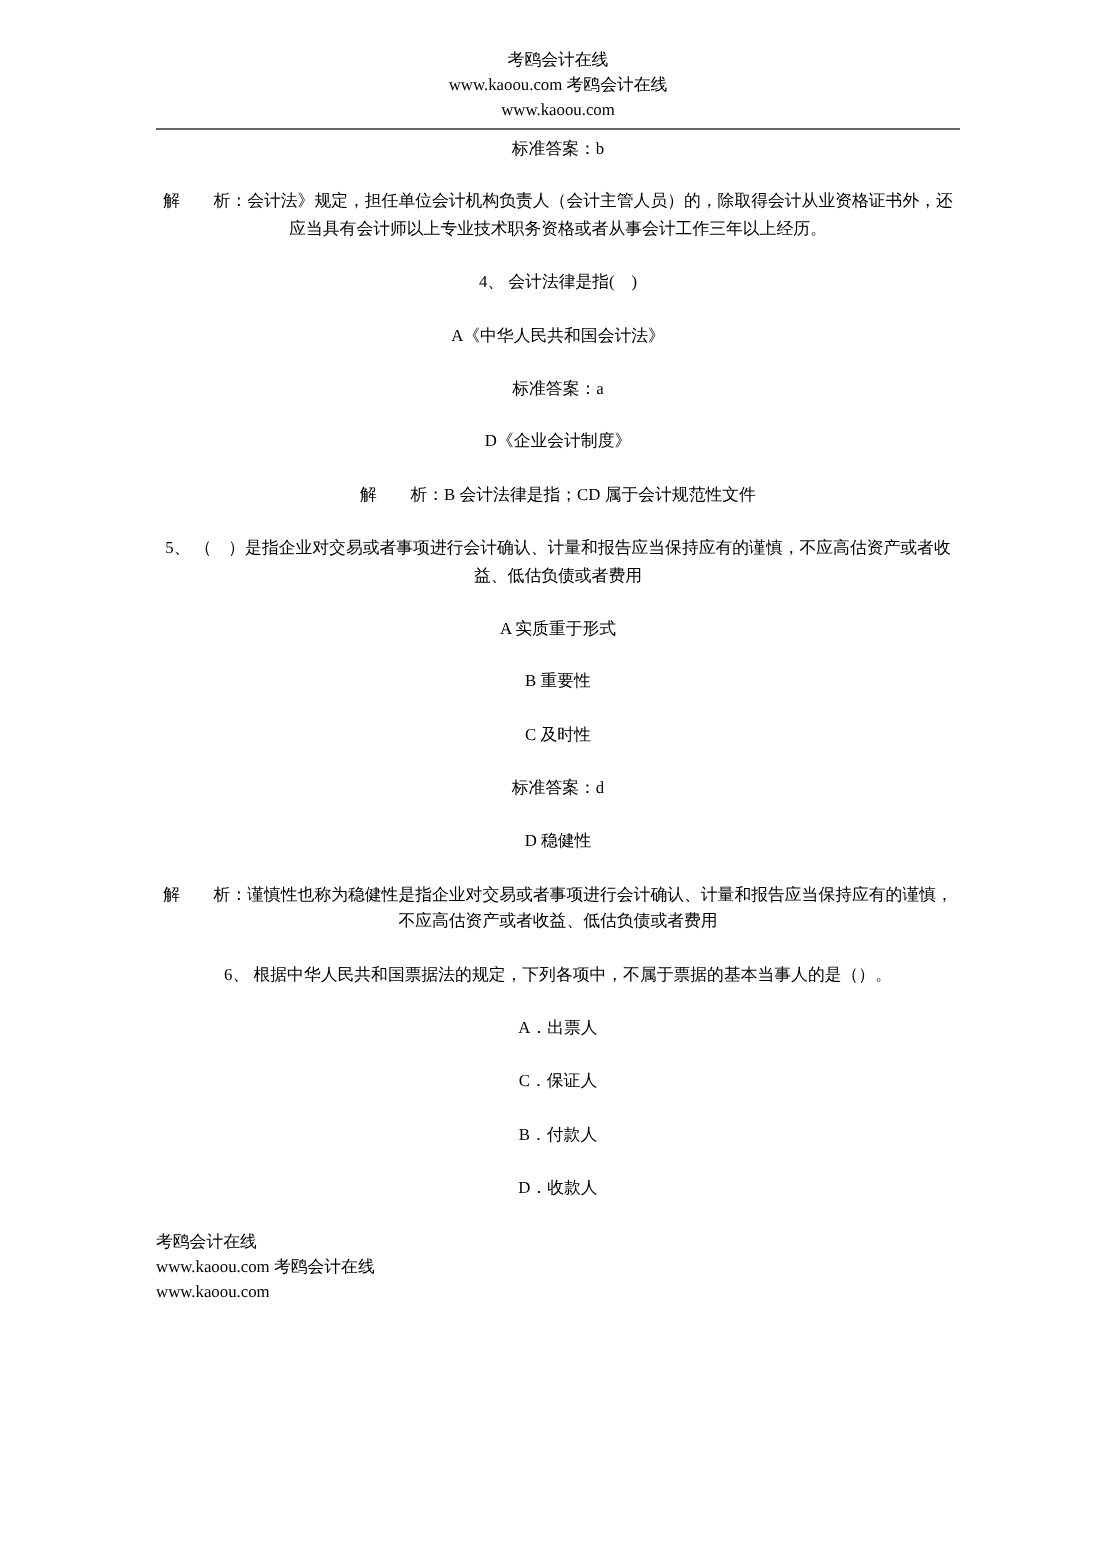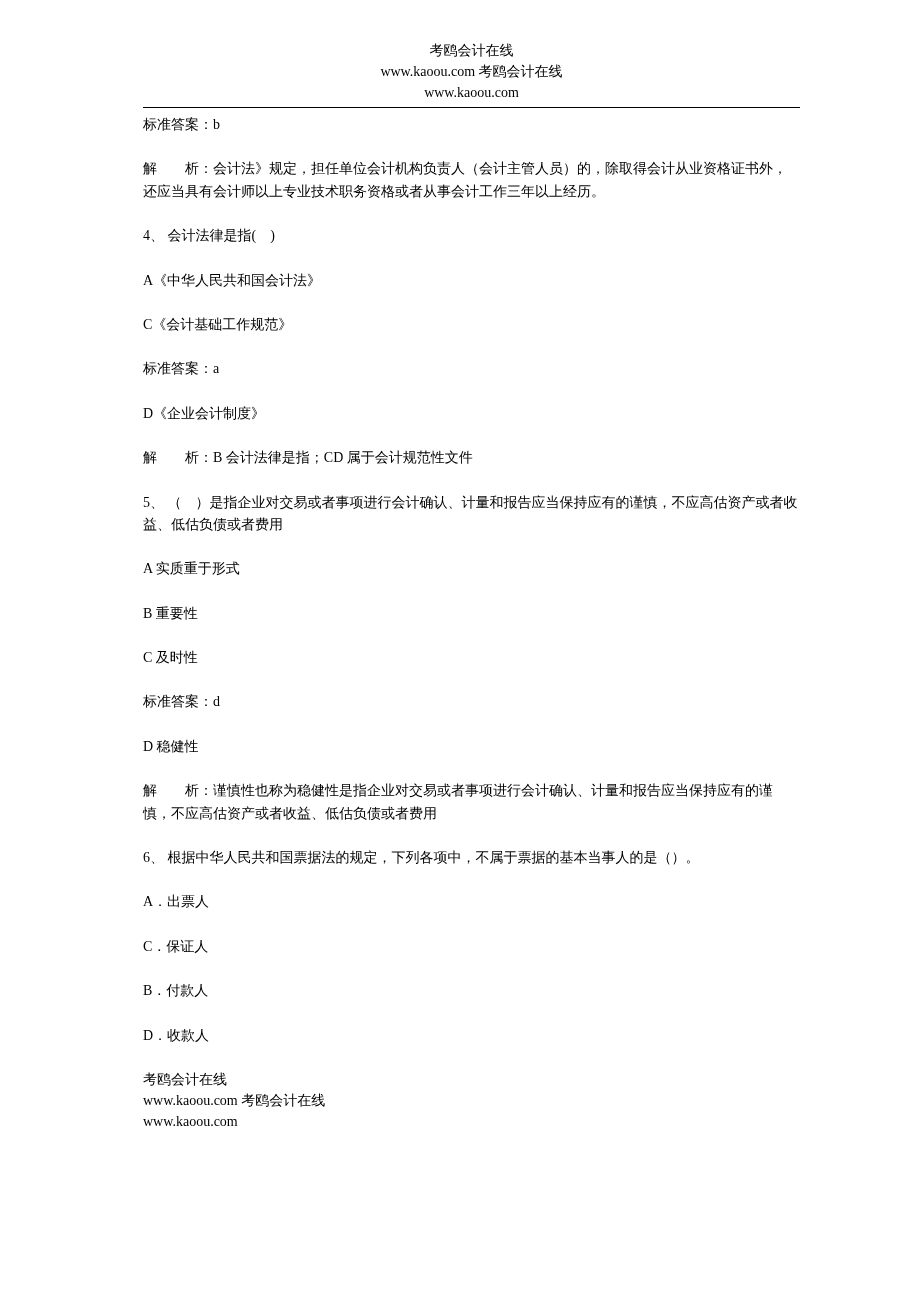--- a/index.html
+++ b/index.html
@@ -6,37 +6,37 @@
     margin: 0;
     padding: 0;
     background: #ffffff;
     font-family: "SimSun", "宋体", serif;
     font-size: 14px;
     color: #000000;
     width: 920px;
   }
   .page {
     padding: 40px 120px 30px 130px;
-    margin-left: 13px;
   }
   .header {
     text-align: center;
     line-height: 1.5;
     font-size: 14px;
     margin-bottom: 4px;
   }
   .divider {
     border-top: 1px solid #000;
     margin: 0 0 6px 0;
   }
   .content {
     line-height: 1.6;
   }
   .para {
     margin: 0 0 22px 0;
+    text-align: center;
   }
   .footer {
     margin-top: 6px;
     line-height: 1.5;
   }
 </style>
 </head>
 <body>
 
 <div class="page">
@@ -48,21 +48,20 @@
   </div>
   <div class="divider"></div>
 
   <div class="content">
 
     <div class="para">标准答案：b</div>
     <div class="para">解　　析：会计法》规定，担任单位会计机构负责人（会计主管人员）的，除取得会计从业资格证书外，还应当具有会计师以上专业技术职务资格或者从事会计工作三年以上经历。</div>
 
     <div class="para">4、 会计法律是指(　)</div>
     <div class="para">A《中华人民共和国会计法》</div>
-    <div class="para">C《会计基础工作规范》</div>
     <div class="para">标准答案：a</div>
     <div class="para">D《企业会计制度》</div>
     <div class="para">解　　析：B 会计法律是指；CD 属于会计规范性文件</div>
 
     <div class="para">5、 （　）是指企业对交易或者事项进行会计确认、计量和报告应当保持应有的谨慎，不应高估资产或者收益、低估负债或者费用</div>
     <div class="para">A 实质重于形式</div>
     <div class="para">B 重要性</div>
     <div class="para">C 及时性</div>
     <div class="para">标准答案：d</div>
     <div class="para">D 稳健性</div>

